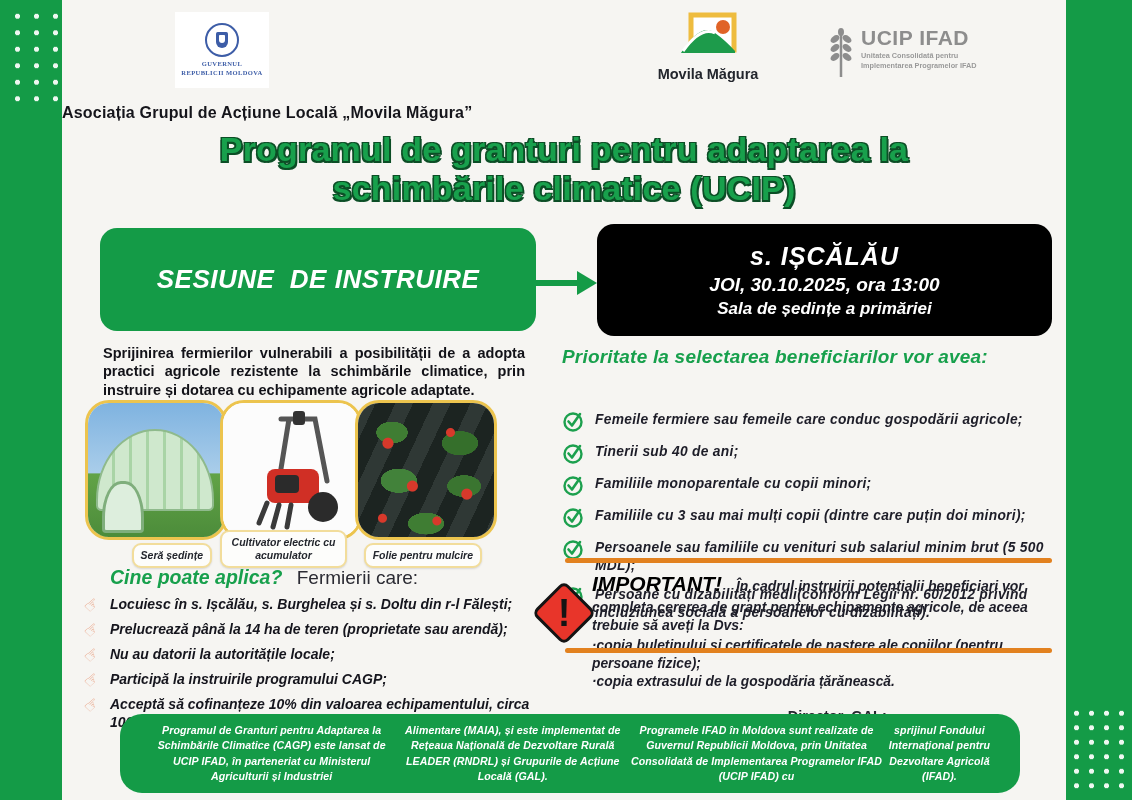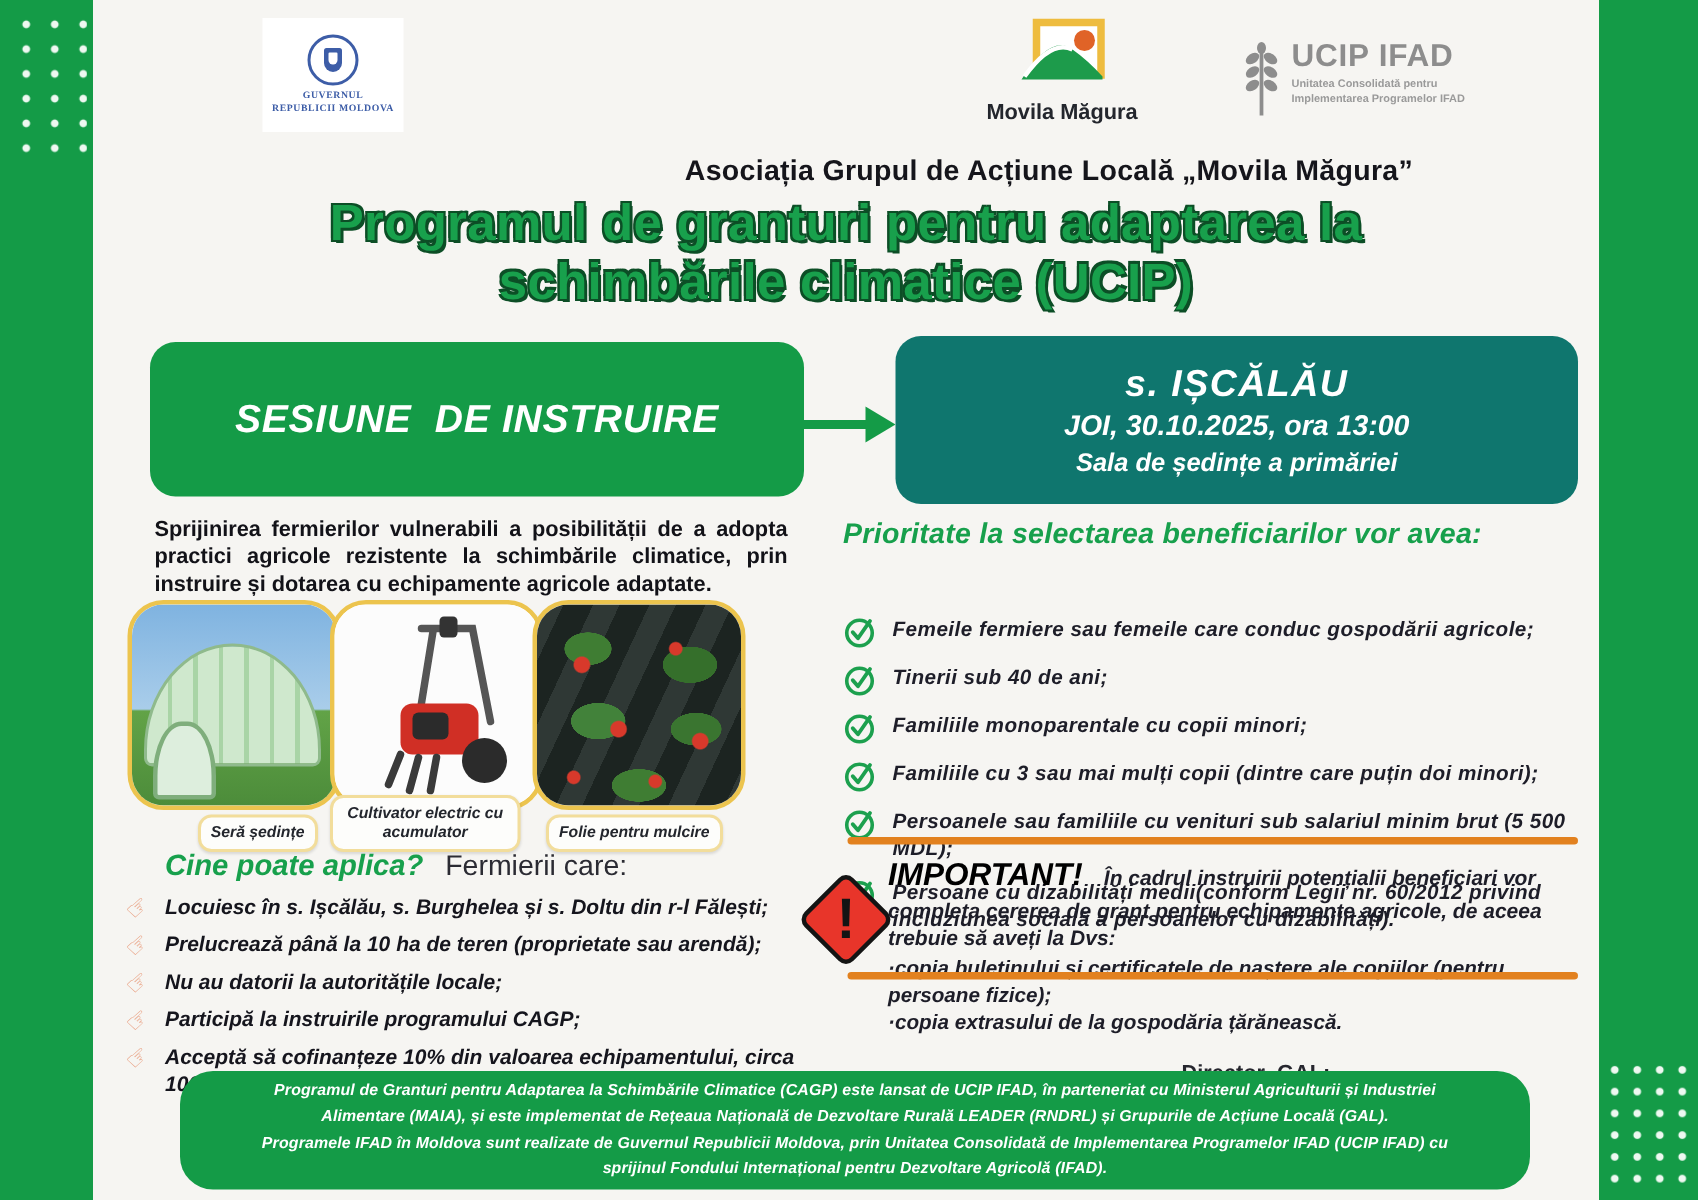--- a/index.html
+++ b/index.html
@@ -32,34 +32,34 @@
   .leader-logo { position:absolute; left:303px; top:30px; display:flex; gap:9px; align-items:flex-start; }
   .leader-text .l1 { color:#20242b; font-weight:bold; font-size:12px; letter-spacing:.3px; line-height:1.3; }
   .leader-text .l3 { color:#1aa05a; font-weight:bold; font-size:12px; letter-spacing:2.5px; margin-top:2px; }
   .movila-logo { position:absolute; left:590px; top:12px; width:112px; text-align:center; }
   .movila-label { margin-top:2px; color:#23262d; font-weight:bold; font-size:14.5px; }
   .ucip-logo { position:absolute; left:766px; top:27px; display:flex; gap:7px; align-items:flex-start; }
   .ucip-title { color:#8d8d8d; font-weight:bold; font-size:21px; letter-spacing:.5px; line-height:1; }
   .ucip-sub { color:#9a9a9a; font-size:7.3px; font-weight:bold; margin-top:3px; line-height:1.4; }
 
   
-  .subtitle { position:absolute; left:62px; top:104px; width:880px; text-align:right;
-    color:#15151b; font-weight:bold; font-size:19px; letter-spacing:.2px; }
+  .subtitle { position:absolute; left:62px; top:104px; width:880px; text-align:left;
+    color:#15151b; font-weight:bold; font-size:16px; letter-spacing:.2px; }
   .main-title { position:absolute; left:62px; top:130px; width:1004px; text-align:center;
     color:#18a04c; font-weight:800; font-size:34px; line-height:1.15; letter-spacing:.2px;
     text-shadow:-1.5px -1.5px 0 #0c4e26, 1.5px -1.5px 0 #0c4e26, -1.5px 1.5px 0 #0c4e26, 2px 2px 0 #0c4e26; }
 
   
   .session-box { position:absolute; left:100px; top:228px; width:436px; height:103px;
     background:#149b47; border-radius:17px; display:flex; align-items:center; justify-content:center; }
   .session-box span { color:#fff; font-weight:bold; font-style:italic; font-size:26px;
     letter-spacing:.5px; white-space:pre-wrap; }
   .arrow { position:absolute; left:531px; top:268px; }
   .venue-box { position:absolute; left:597px; top:224px; width:455px; height:112px;
-    background:#0f766e; border-radius:17px; display:flex; flex-direction:column;
+    background:#000000; border-radius:17px; display:flex; flex-direction:column;
     align-items:center; justify-content:center; gap:3px; color:#fff;
     font-weight:bold; font-style:italic; }
   .venue-box .v1 { font-size:25px; letter-spacing:1px; }
   .venue-box .v2 { font-size:19px; }
   .venue-box .v3 { font-size:17px; }
 
   
   .intro { position:absolute; left:103px; top:344px; width:422px; color:#121218;
     font-weight:bold; font-size:14.5px; line-height:1.27; text-align:justify; }
   .photos { position:absolute; left:85px; top:400px; width:452px; display:flex; gap:13px; }
@@ -128,22 +128,22 @@
   .imp-bullets { margin-top:2px; color:#1d1d28; font-weight:bold; font-style:italic;
     font-size:13.8px; line-height:1.32; }
 
   .contact { position:absolute; left:580px; top:664px; width:480px; display:flex; gap:12px; align-items:center; }
   .contact-label { color:#17a04c; font-weight:800; font-style:italic; font-size:19.5px; white-space:nowrap; }
   .phone-icon { flex:0 0 32px; }
   .contact-text { color:#26262e; font-weight:bold; font-size:14.5px; line-height:1.45; white-space:pre-wrap; }
 
   
   .footer-box { position:absolute; left:120px; top:714px; width:900px; height:79px;
-    background:#149b47; border-radius:22px; display:flex; flex-direction:column;
-    align-items:center; justify-content:space-between; padding:6px 26px; }
+    background:#149b47; border-radius:22px; display:flex; flex-direction:row;
+    align-items:center; justify-content:center; padding:6px 26px; }
   .footer-box div { color:#fff; font-weight:bold; font-style:italic; font-size:10.6px;
     line-height:1.42; text-align:center; letter-spacing:.1px; }
 </style>
 </head>
 <body>
 
 <div class="strip left">
   <div class="dots tl"></div>
 </div>
 <div class="strip right">
@@ -254,21 +254,21 @@
   <span class="apply-q">Cine poate aplica?</span>
   <span class="apply-lead">Fermierii care:</span>
 </div>
 <div class="apply-list">
   <div class="apply-item">
     <span class="hand-icon">☞</span>
     <span class="txt">Locuiesc în  s. Ișcălău, s. Burghelea și s. Doltu din r-l Fălești;</span>
     </div>
   <div class="apply-item">
     <span class="hand-icon">☞</span>
-    <span class="txt">Prelucrează până la 10 ha de teren (proprietate sau arendă);</span>
+    <span class="txt">Prelucrează până la 14 ha de teren (proprietate sau arendă);</span>
     </div>
   <div class="apply-item">
     <span class="hand-icon">☞</span>
     <span class="txt">Nu au datorii la autoritățile locale;</span>
     </div>
   <div class="apply-item">
     <span class="hand-icon">☞</span>
     <span class="txt">Participă la instruirile programului CAGP;</span>
     </div>
   <div class="apply-item">

